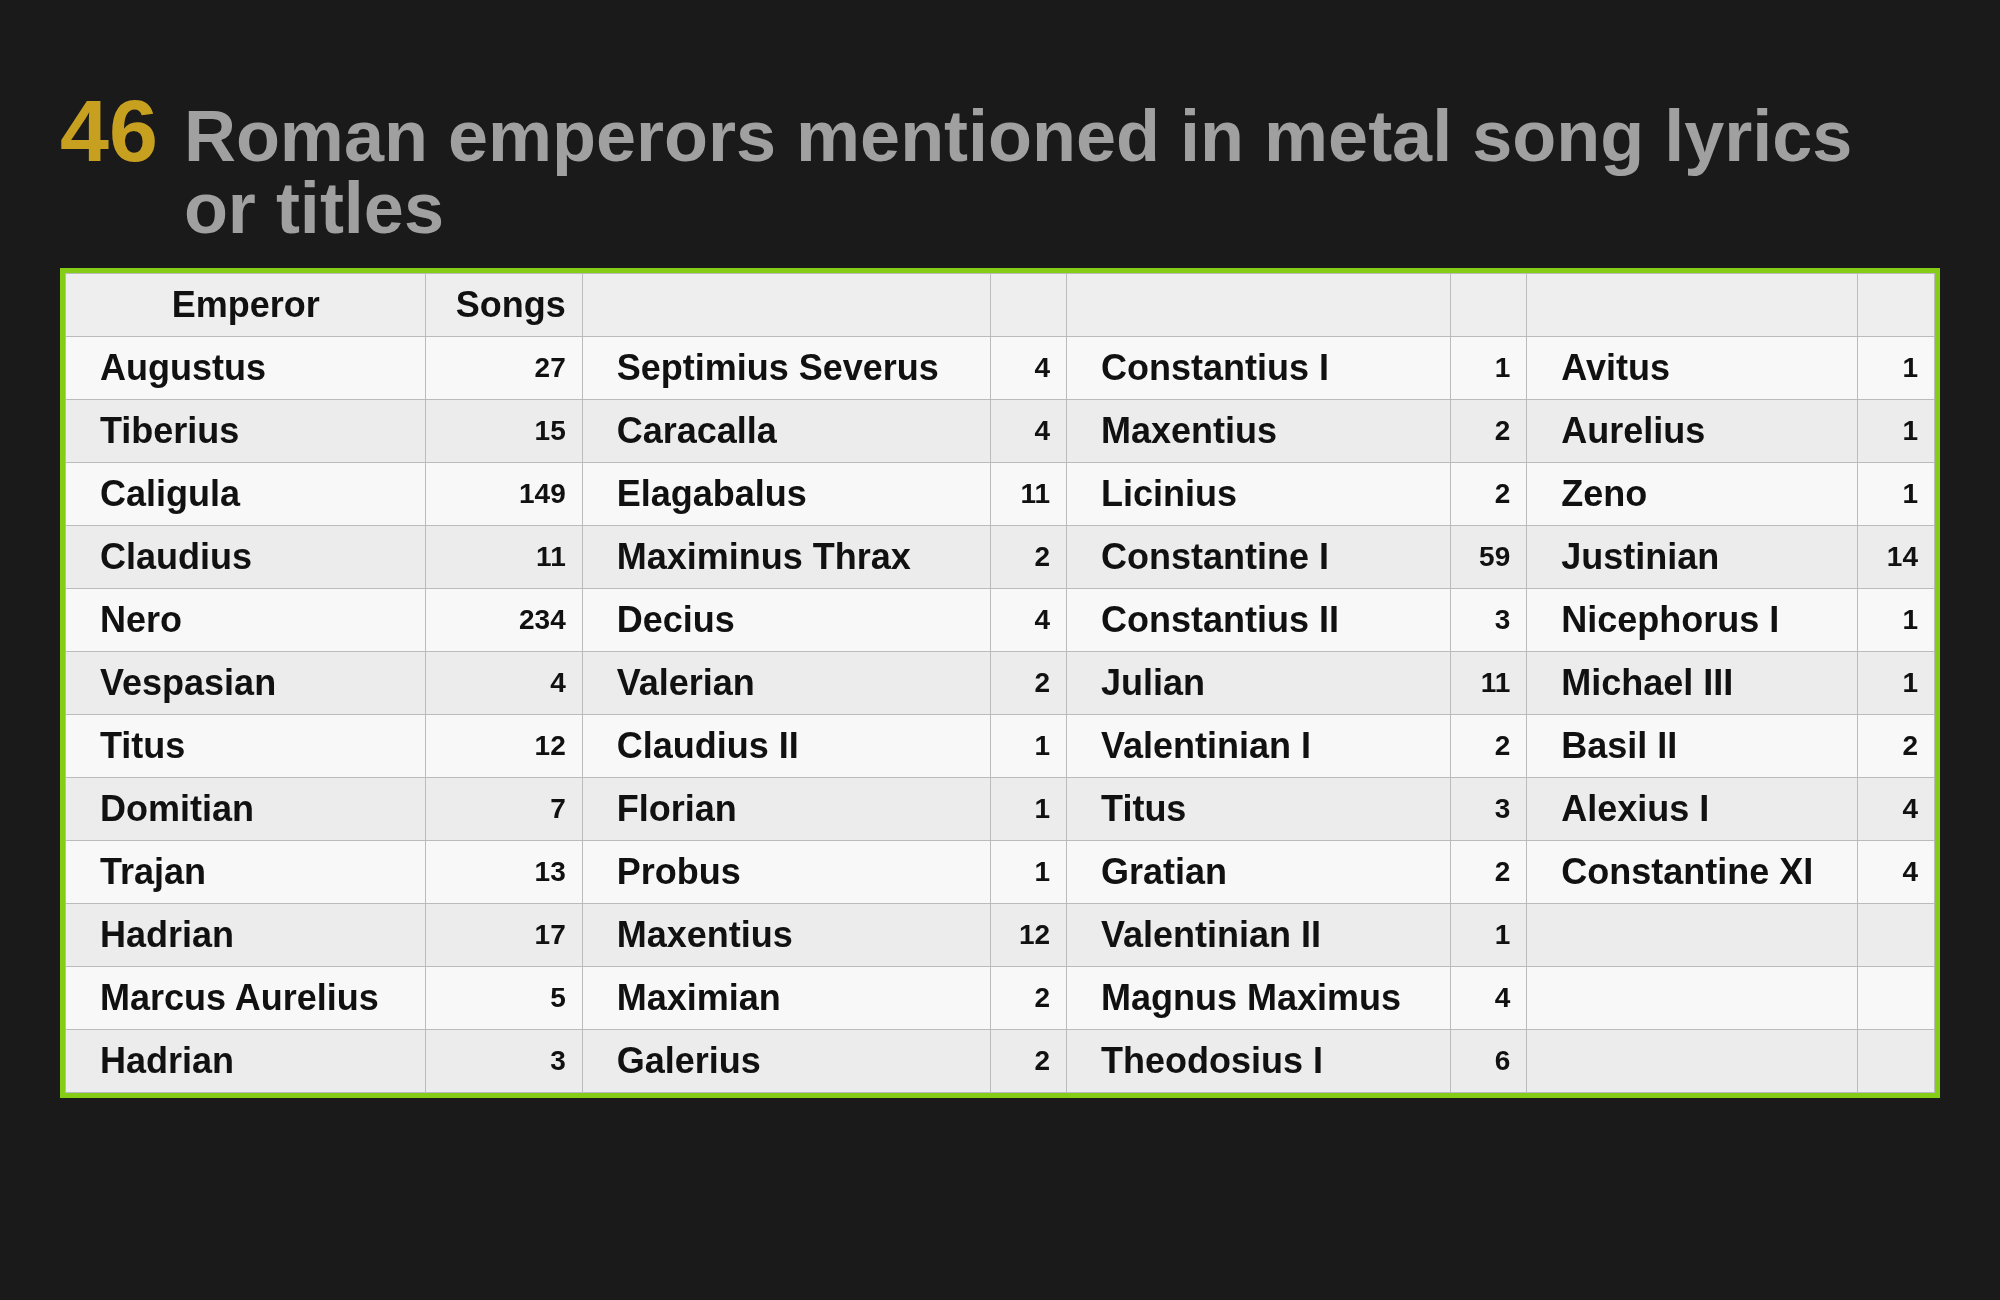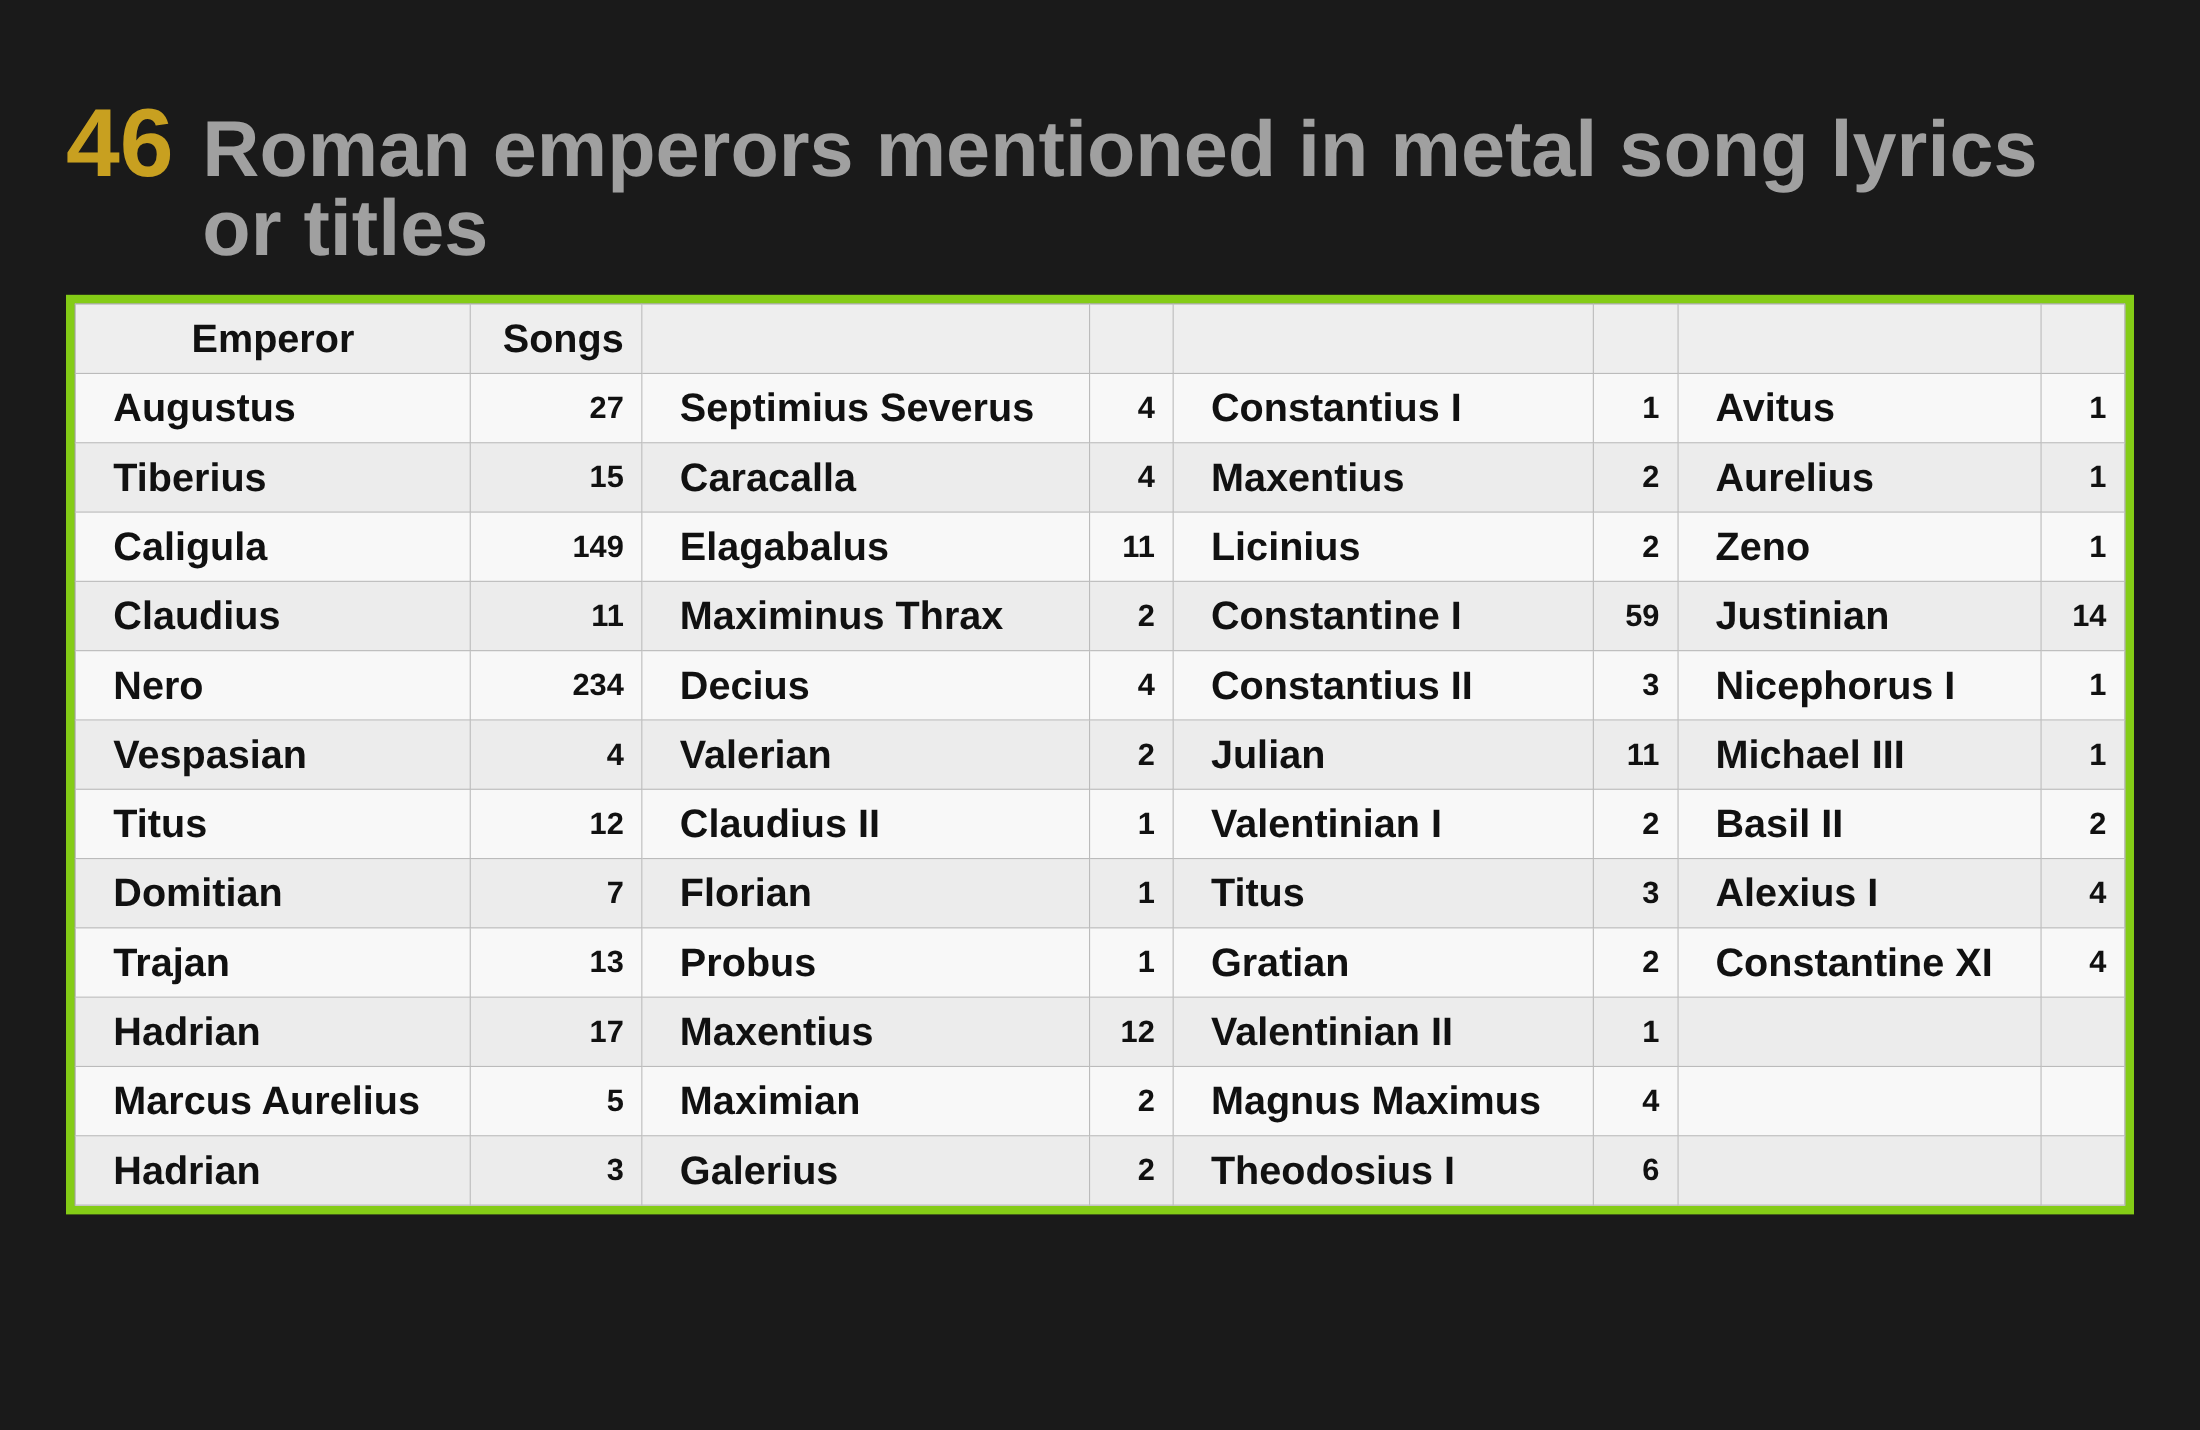--- a/index.html
+++ b/index.html
@@ -33,21 +33,21 @@
     .title-text {
       font-size: 72px;
       font-weight: 700;
       color: #a0a0a0;
       line-height: 1;
       margin-top: 40px;
     }
 
     .table-wrapper {
       width: 100%;
-      border: 8px solid #84cc16;
+      border: 5px solid #84cc16;
       border-collapse: collapse;
     }
 
     table {
       width: 100%;
       border-collapse: collapse;
       background: #f5f5f5;
     }
 
     table th, table td {

